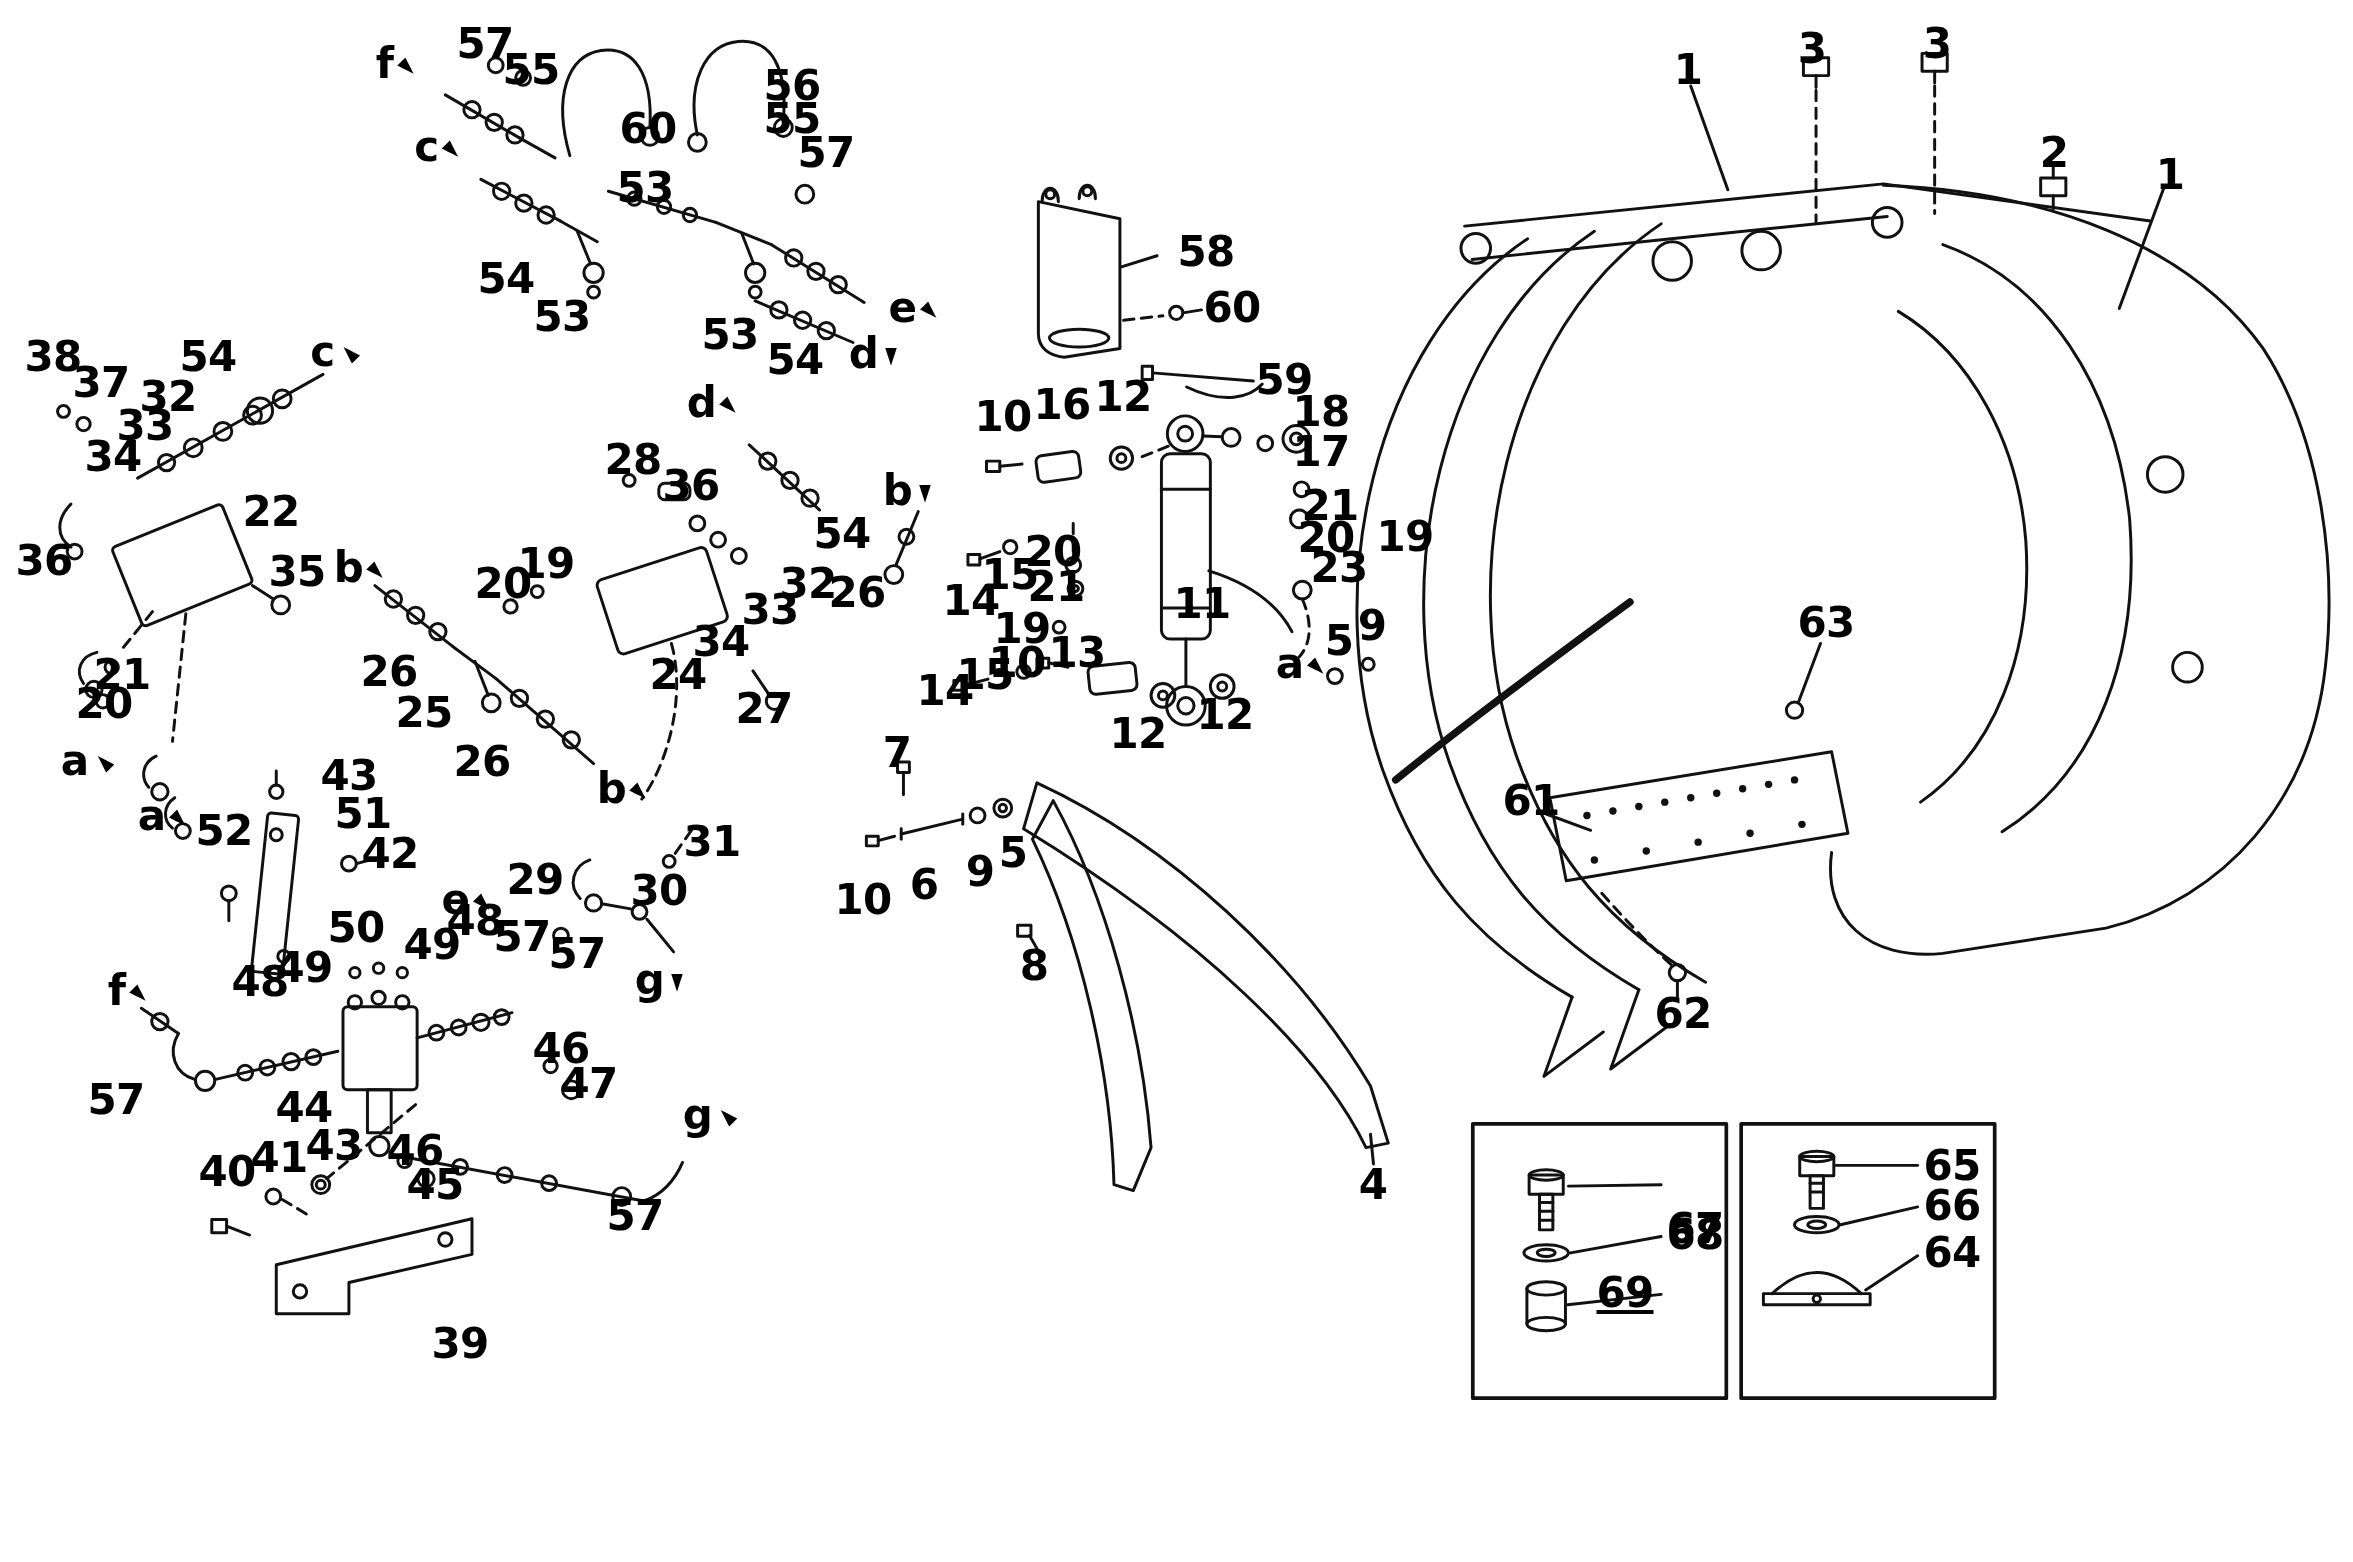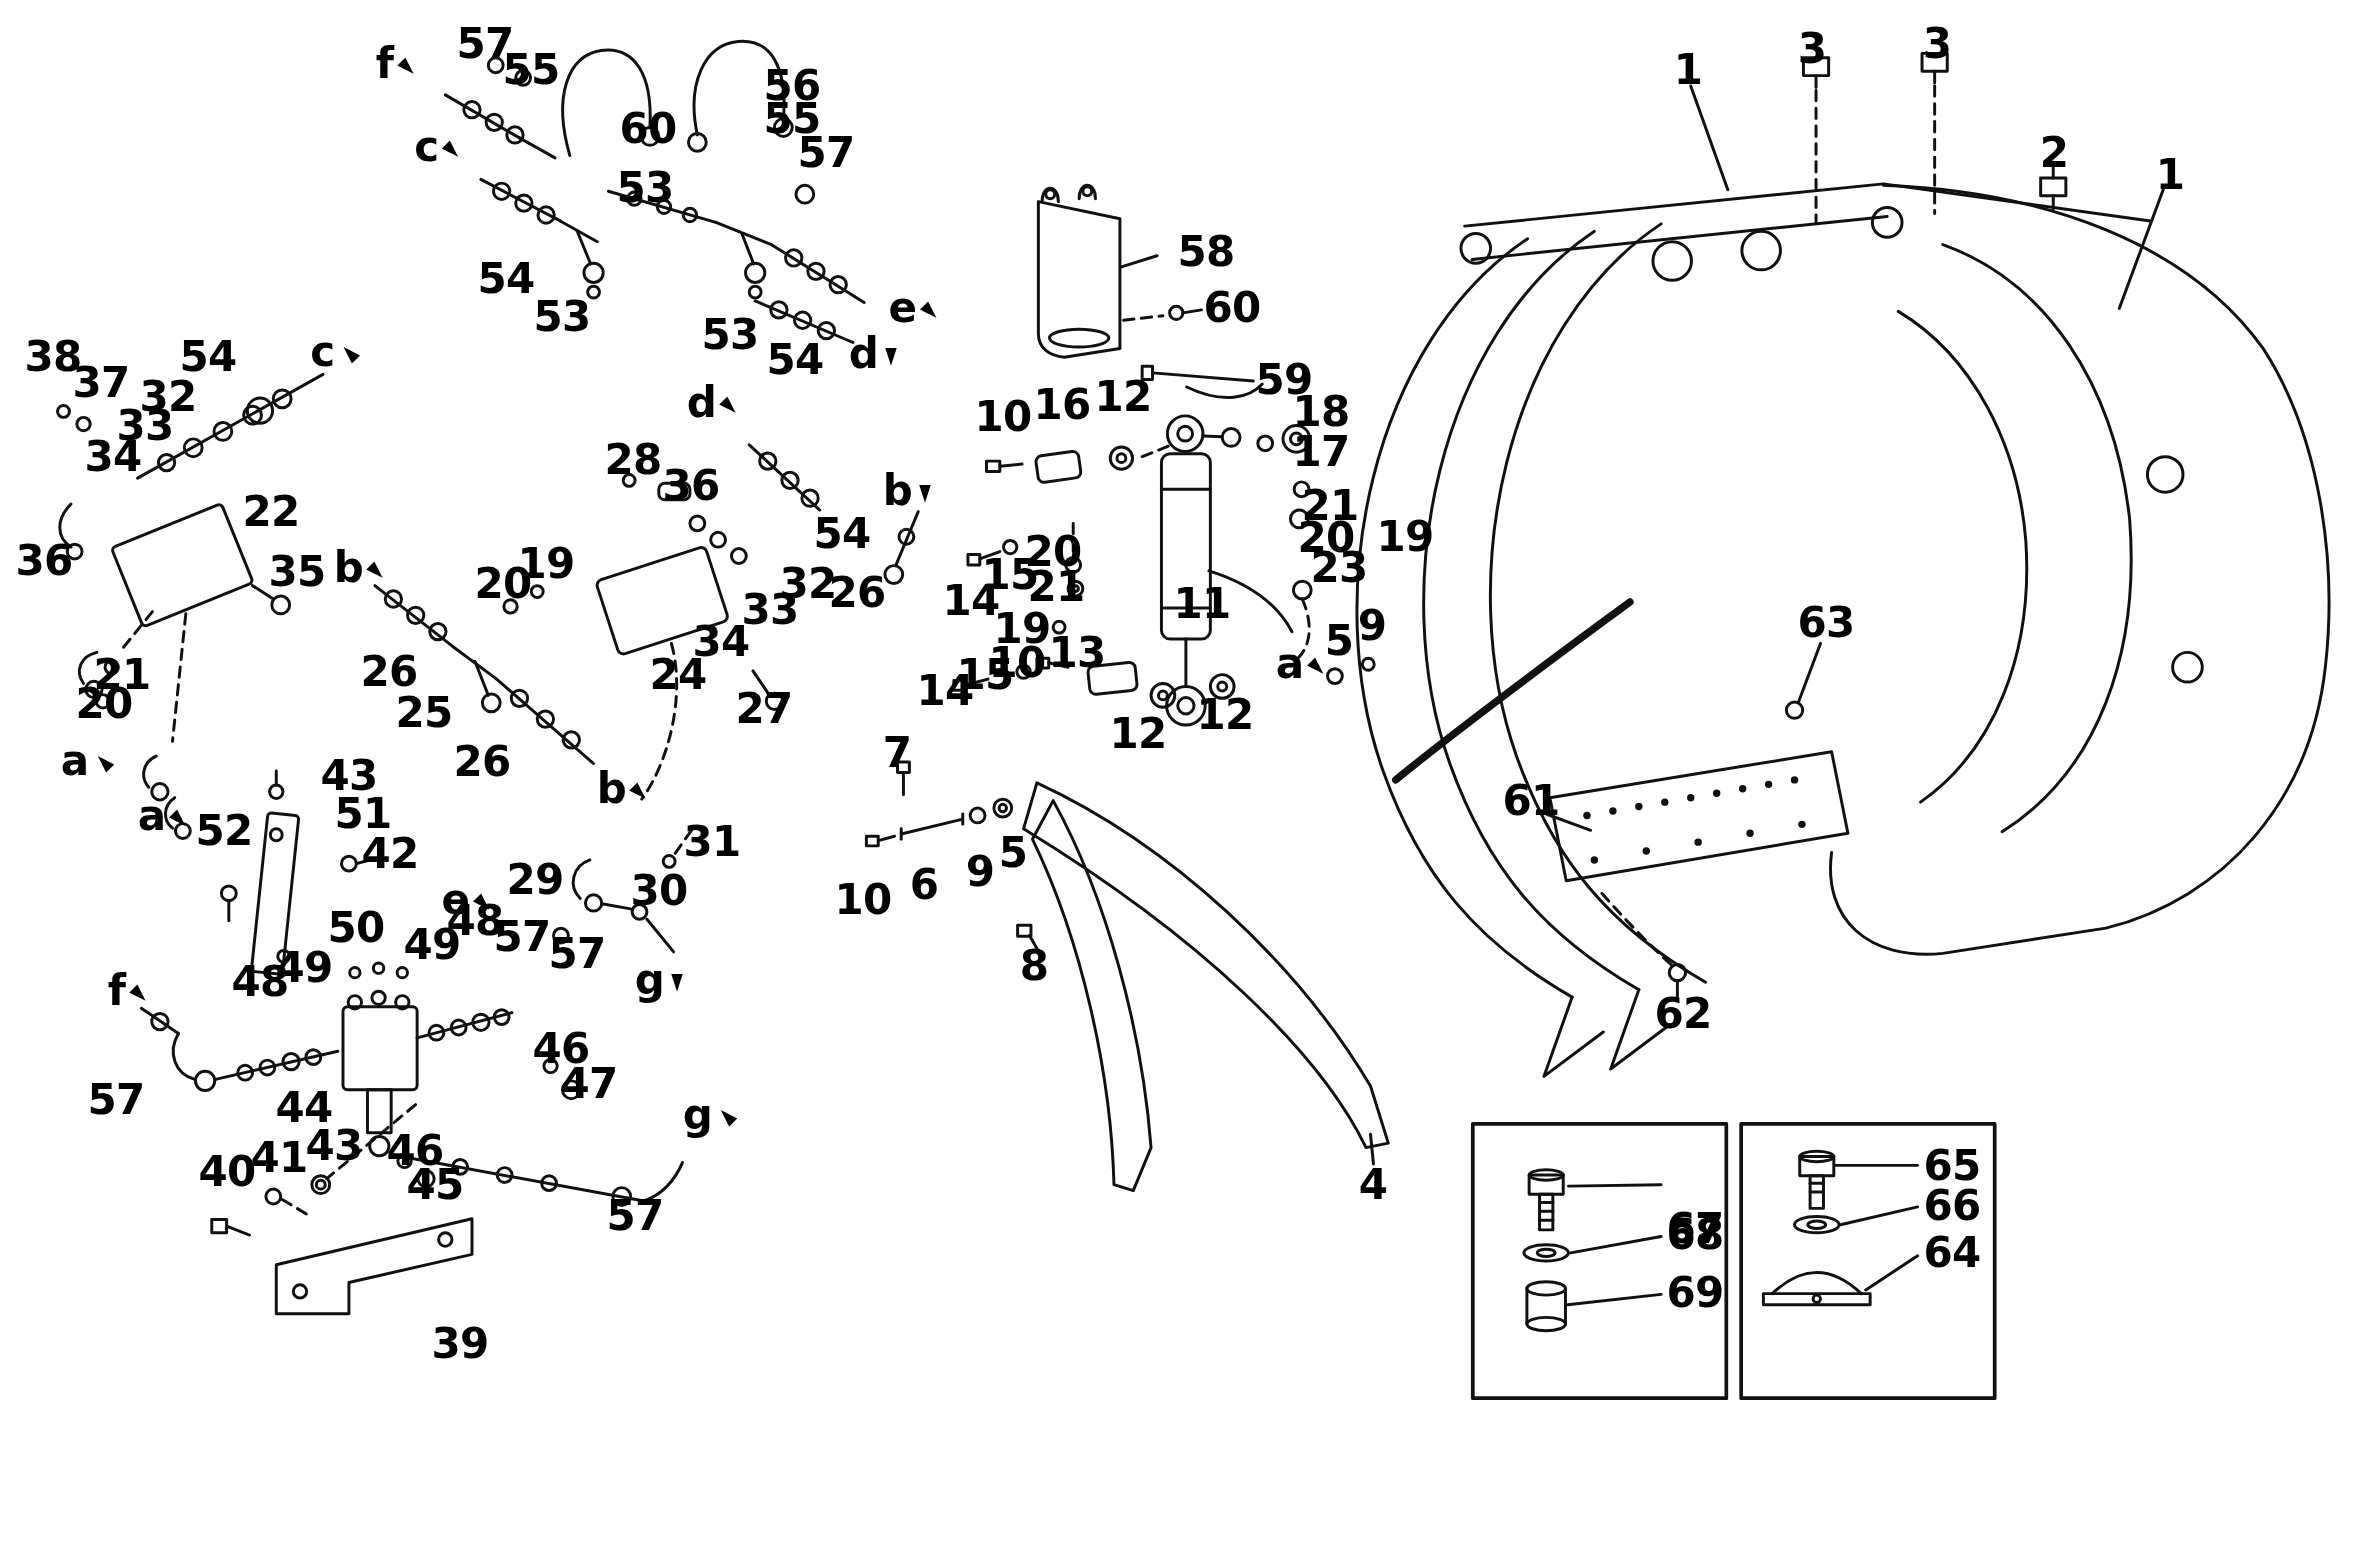--- a/index.html
+++ b/index.html
@@ -490,21 +490,21 @@
       <div class="callout" style="left: 1688px; top: 70px;"><span>1</span></div>
       <div class="callout" style="left: 1812px; top: 49px;"><span>3</span></div>
       <div class="callout" style="left: 1937px; top: 44px;"><span>3</span></div>
       <div class="callout" style="left: 2054px; top: 153px;"><span>2</span></div>
       <div class="callout" style="left: 2170px; top: 175px;"><span>1</span></div>
       <div class="callout" style="left: 1826px; top: 623px;"><span>63</span></div>
       <div class="callout" style="left: 1531px; top: 801px;"><span>61</span></div>
       <div class="callout" style="left: 1683px; top: 1014px;"><span>62</span></div>
       <div class="callout" style="left: 1695px; top: 1185px; margin-top: 44px;"><span>67</span></div>
       <div class="callout" style="left: 1695px; top: 1235px;"><span>68</span></div>
-      <div class="callout" style="left: 1695px; top: 1293px;"><span>69</span></div>
+      <div class="callout" style="left: 1625px; top: 1293px; text-decoration: underline;"><span>69</span></div>
       <div class="callout" style="left: 1952px; top: 1166px;"><span>65</span></div>
       <div class="callout" style="left: 1952px; top: 1206px;"><span>66</span></div>
       <div class="callout" style="left: 1952px; top: 1253px;"><span>64</span></div>
       <div class="callout letter" style="left: 396px; top: 64px;"><span>f</span><span class="tri" style="transform: rotate(45deg);">►</span></div>
       <div class="callout letter" style="left: 438px; top: 147px;"><span>c</span><span class="tri" style="transform: rotate(45deg);">►</span></div>
       <div class="callout letter" style="left: 914px; top: 308px;"><span>e</span><span class="tri" style="transform: rotate(45deg);">►</span></div>
       <div class="callout letter" style="left: 875px; top: 354px;"><span>d</span><span class="tri" style="transform: rotate(90deg);">►</span></div>
       <div class="callout letter" style="left: 334px; top: 352px;"><span>c</span><span class="tri" style="transform: rotate(225deg);">►</span></div>
       <div class="callout letter" style="left: 713px; top: 403px;"><span>d</span><span class="tri" style="transform: rotate(45deg);">►</span></div>
       <div class="callout letter" style="left: 360px; top: 568px;"><span>b</span><span class="tri" style="transform: rotate(45deg);">►</span></div>

